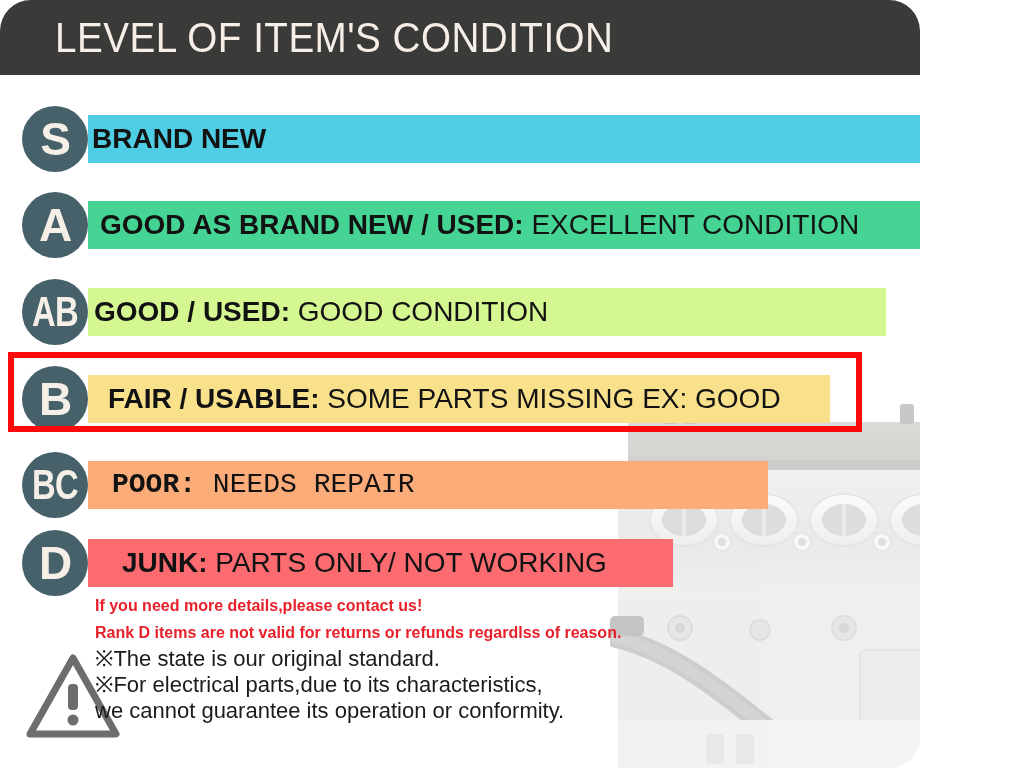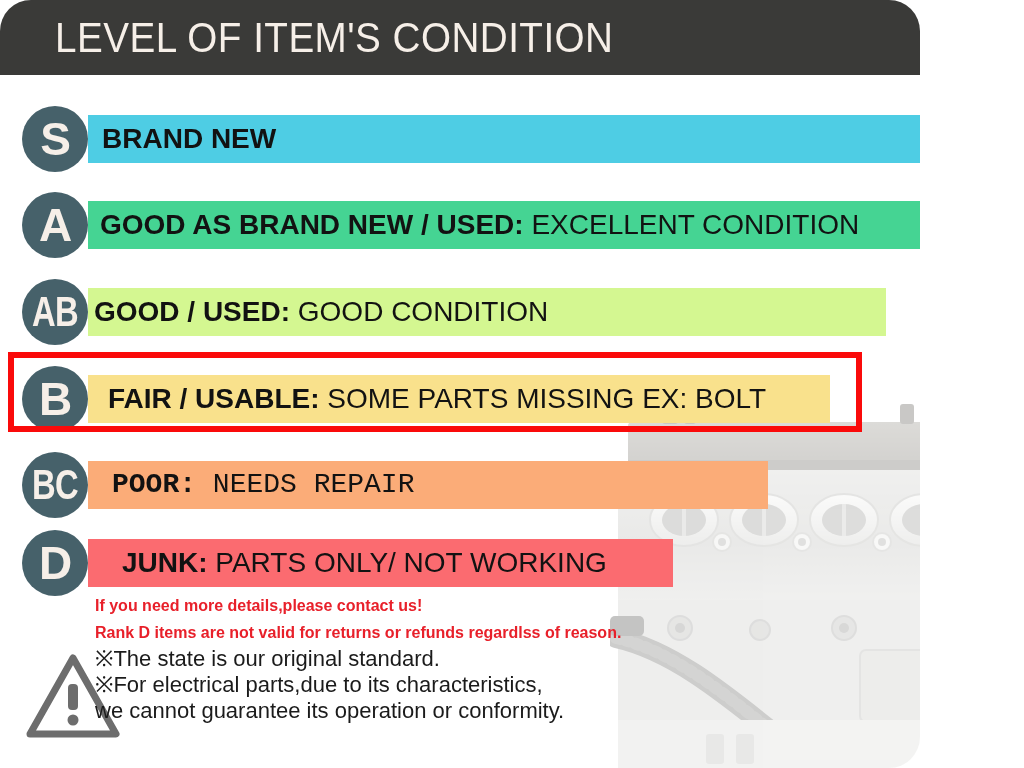--- a/index.html
+++ b/index.html
@@ -264,21 +264,21 @@
   </div>
 
   <div id="header-bar"></div>
   <div id="header-title">LEVEL OF ITEM'S CONDITION</div>
 
   <div class="rank-row" id="row-S">
     <div class="rank-bar" style="width:897px;background:#4ecde4;"></div>
     <div class="rank-badge">
       <span class="badge-letter">S</span>
     </div>
-    <div class="rank-text" style="left:102px;">
+    <div class="rank-text" style="left:92px;">
       <span class="strong">BRAND NEW</span>
     </div>
   </div>
 
   <div class="rank-row" id="row-A">
     <div class="rank-bar" style="width:868px;background:#45d493;"></div>
     <div class="rank-badge">
       <span class="badge-letter">A</span>
     </div>
     <div class="rank-text" style="left:100px;">
@@ -298,21 +298,21 @@
     </div>
   </div>
 
   <div class="rank-row" id="row-B">
     <div class="rank-bar" style="width:742px;background:#f9e18c;"></div>
     <div class="rank-badge">
       <span class="badge-letter">B</span>
     </div>
     <div class="rank-text" style="left:108px;">
       <span class="strong">FAIR / USABLE:</span>
-      <span class="normal"> SOME PARTS MISSING EX: BOLT</span>
+      <span class="normal"> SOME PARTS MISSING EX: GOOD</span>
     </div>
   </div>
 
   <div class="rank-row" id="row-BC">
     <div class="rank-bar" style="width:680px;background:#fbac78;"></div>
     <div class="rank-badge two-char">
       <span class="badge-letter">BC</span>
     </div>
     <div class="rank-text" style="left:112px;font-family:Liberation Mono, monospace;">
       <span class="strong">POOR:</span>

